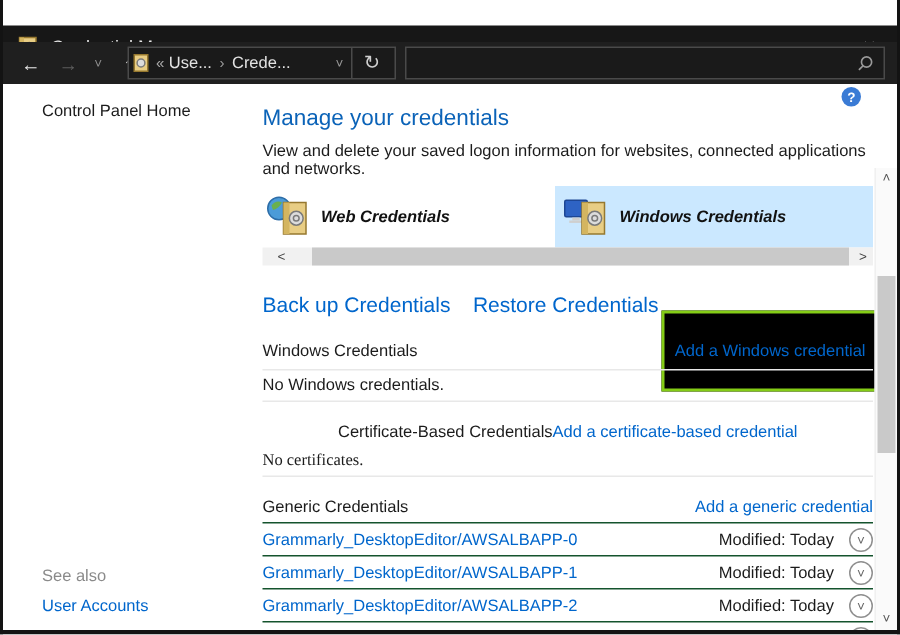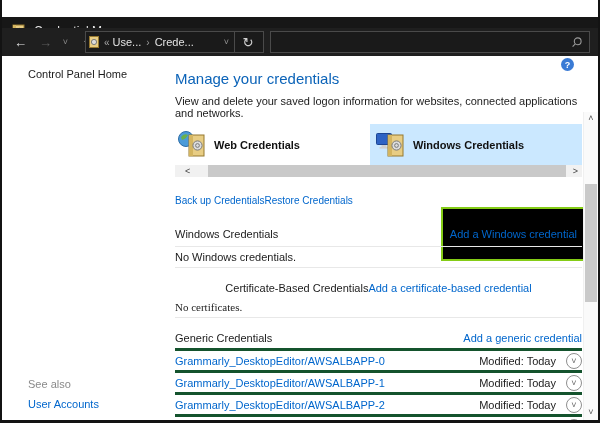--- a/index.html
+++ b/index.html
@@ -39,45 +39,45 @@
   .see-also{position:absolute;left:26px;top:322px;font-size:11px;color:#8a8a8a;}
   .user-accounts{position:absolute;left:26px;top:342px;font-size:11px;color:#0066cc;}
   .help-btn{position:absolute;left:559px;top:2px;width:13px;height:13px;border-radius:50%;background:#3a7bd5;
             color:#fff;font-size:9px;font-weight:bold;display:flex;align-items:center;justify-content:center;}
 
   .mblock{position:absolute;left:173px;width:407px;}
   .heading{top:14px;font-size:15px;color:#0b63b8;}
   .desc{top:39px;font-size:11px;color:#1b1b1b;}
 
   .tabs{top:68px;height:41px;display:flex;}
-  .tab{width:195px;display:flex;align-items:center;gap:7px;padding-left:2px;font-size:11px;font-weight:bold;color:#111;}
+  .tab{width:195px;display:flex;align-items:center;gap:7px;padding-left:2px;font-size:11px;font-weight:bold;color:#111;font-style:italic;}
   .tab.selected{width:212px;background:#cbe8ff;padding-left:6px;}
 
   .hscroll{top:109px;height:12px;background:#f1f1f1;}
   .h-arrow{position:absolute;top:0;height:12px;line-height:12px;font-size:9px;color:#3f3f3f;}
   .h-arrow.left{left:10px;}
   .h-arrow.right{right:4px;}
   .h-thumb{position:absolute;left:33px;right:16px;top:0;bottom:0;background:#c9c9c9;}
 
-  .cred-links{top:139px;font-size:10px;display:flex;}
+  .cred-links{top:139px;font-size:14px;display:flex;gap:15px;}
   .link{color:#0066cc;text-decoration:none;}
 
   .sec-header{height:24px;display:flex;align-items:center;justify-content:space-between;font-size:11px;}
   .sec-title{color:#1b1b1b;}
   .sec1{top:166px;}
   .sec2{top:220px;justify-content:center;}
   .sec3{top:270px;}
   .red-box{border:2px solid #84cc16;padding:19px 7px;margin-right:-4px;background:#000000;}
   .divider{border-top:1px solid #e8e8e8;height:0;}
   .d1{top:190px;} .d2{top:211px;} .d3{top:261px;}
   .empty-text{font-size:11px;color:#1b1b1b;}
   .e1{top:195px;} .e2{top:245px;font-family:Liberation Serif, serif;}
 
   .rows{top:292px;}
-  .cred-row{height:22px;display:flex;align-items:center;border-top:3px solid #14532d;font-size:11px;}
+  .cred-row{height:22px;display:flex;align-items:center;border-top:1px solid #14532d;font-size:11px;}
   .cred-name{flex:1;color:#0066cc;}
   .cred-mod{color:#1b1b1b;margin-right:10px;}
   .row-chev{width:16px;height:16px;border:1px solid #8f8f8f;border-radius:50%;display:flex;align-items:center;
             justify-content:center;color:#666;font-size:9px;flex:0 0 16px;}
 
   
   .vscroll{position:absolute;right:0;top:56px;bottom:0;width:15px;background:#fafafa;border-left:1px solid #f0f0f0;}
   .v-arrow{position:absolute;left:0;right:0;height:13px;text-align:center;font-size:9px;color:#555;line-height:13px;}
   .v-arrow.up{top:0;} .v-arrow.down{bottom:1px;}
   .v-thumb{position:absolute;left:1px;right:1px;top:72px;height:118px;background:#c9c9c9;}

